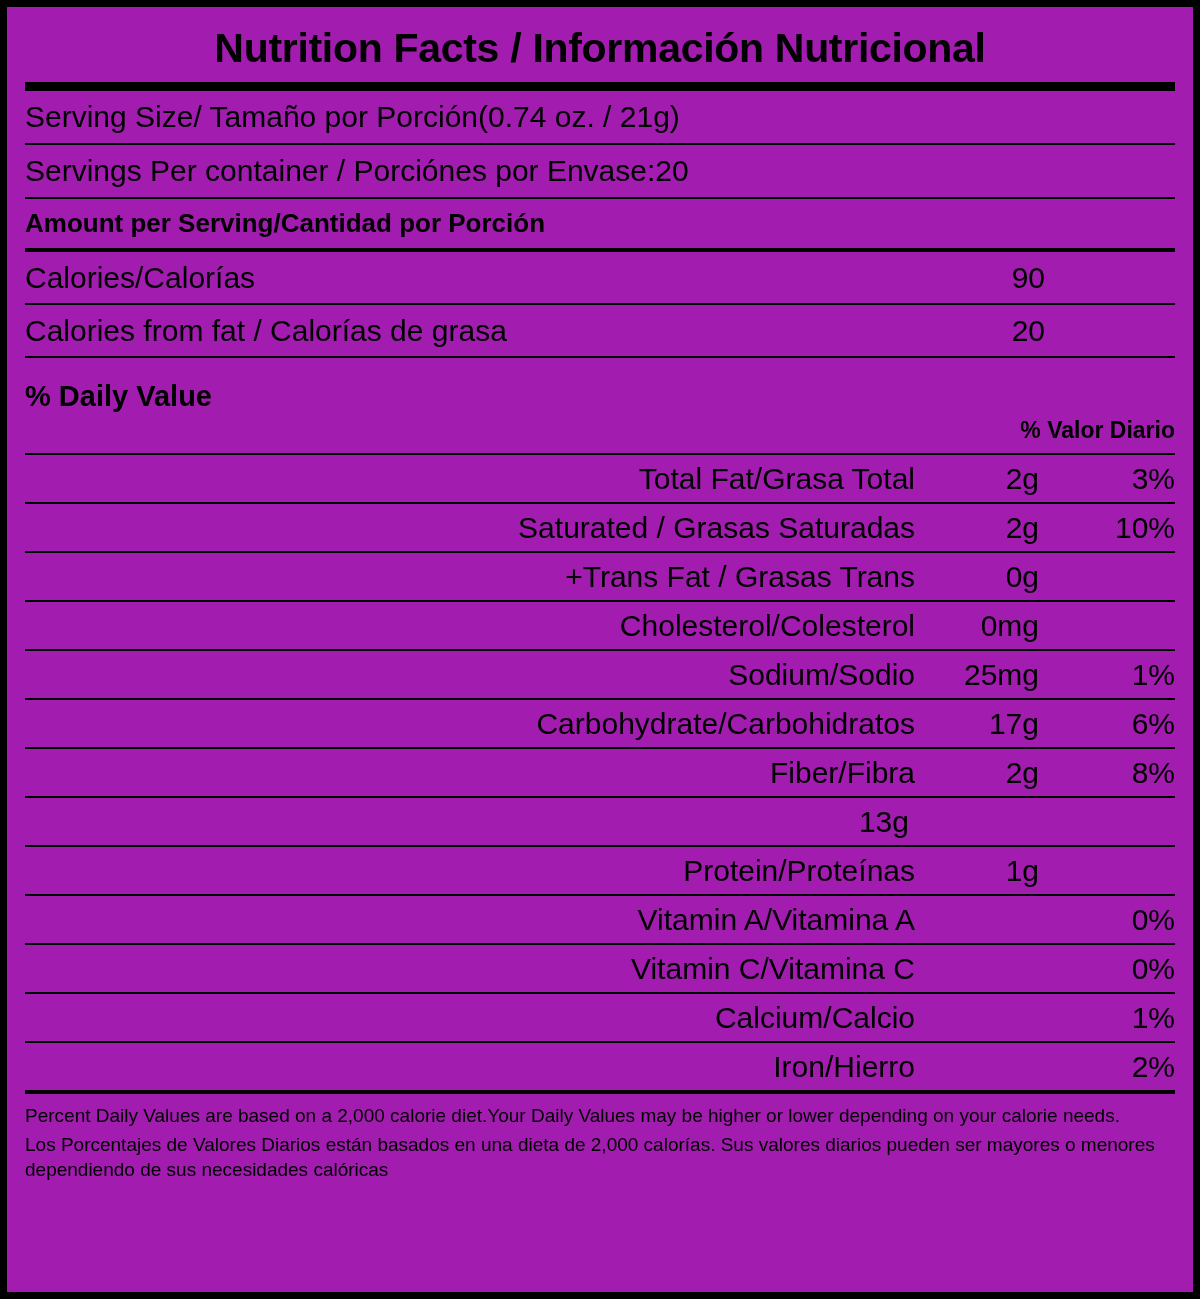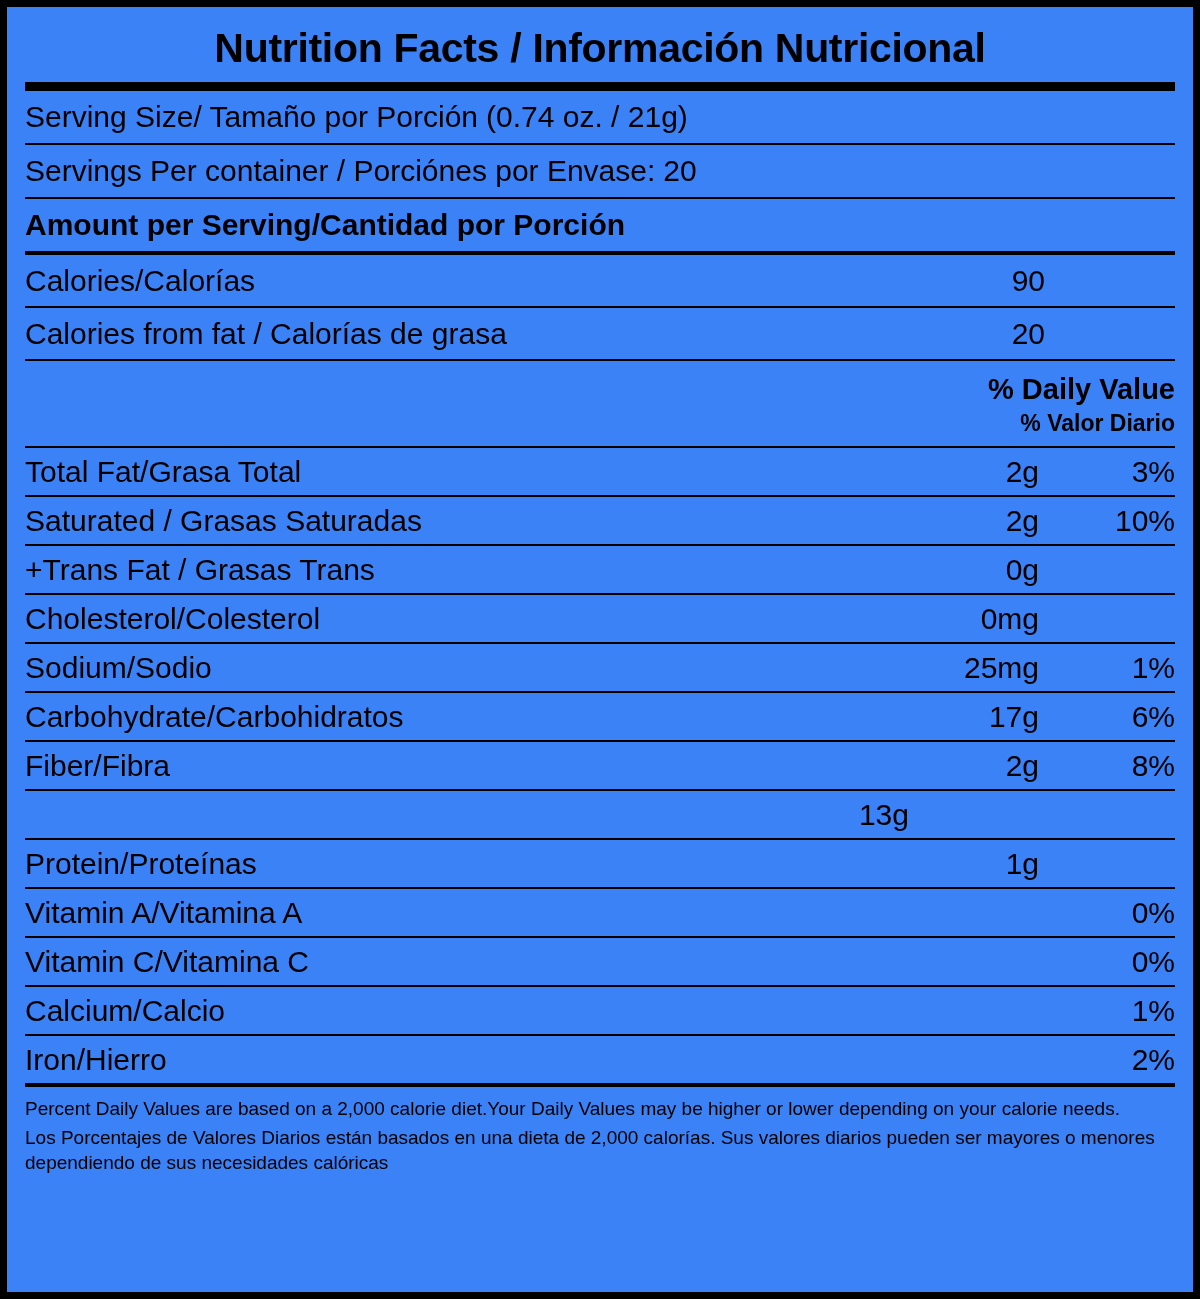--- a/index.html
+++ b/index.html
@@ -9,21 +9,21 @@
   }
   body {
     font-family: "Liberation Sans", sans-serif;
     color: #000000;
   }
   .label {
     width: 1200px;
     height: 1299px;
     box-sizing: border-box;
     border: 7px solid #000000;
-    background: #3b82f6;
+    background: #a21caf;
     padding: 0;
     position: relative;
   }
   .inner {
     box-sizing: border-box;
     padding: 8px 18px 0 18px;
     height: 100%;
   }
   .title {
     text-align: center;
@@ -47,59 +47,59 @@
   }
   
   .serving-row {
     display: flex;
     align-items: baseline;
     font-size: 30px;
     padding: 9px 0 9px 0;
   }
   .serving-row .label-text { flex: 0 0 auto; }
   .serving-row .val {
-    margin-left: 8px;
+    margin-left: 0;
   }
   .serving-size-val { margin-left: 195px; }
   .servings-per-val { margin-left: 38px; }
 
   .amount-row {
-    font-size: 30px;
+    font-size: 26px;
     font-weight: bold;
     padding: 9px 0 9px 0;
   }
 
   
   .nrow {
     display: grid;
     grid-template-columns: 1fr 130px 130px;
     font-size: 30px;
     line-height: 1.0;
     padding: 9px 0 8px 0;
     align-items: baseline;
   }
-  .nrow .n-name { text-align: left; }
+  .nrow .n-name { text-align: right; }
   .nrow .n-amt { text-align: right; padding-right: 6px;}
   .nrow .n-dv { text-align: right; }
 
   .cal-row {
     display: grid;
     grid-template-columns: 1fr 190px 130px;
     font-size: 30px;
     padding: 9px 0 8px 0;
     align-items: baseline;
   }
   .cal-row .c-name { text-align: left; }
   .cal-row .c-val { text-align: right; }
 
   .dvhead {
-    text-align: right;
+    text-align: left;
     font-weight: bold;
     font-size: 29px;
-    padding: 12px 0 2px 0;
+    padding: 22px 0 2px 0;
   }
   .dvhead2 {
     text-align: right;
     font-weight: bold;
     font-size: 23px;
     padding: 2px 0 9px 0;
   }
   .footnote {
     font-size: 19px;
     line-height: 1.32;

